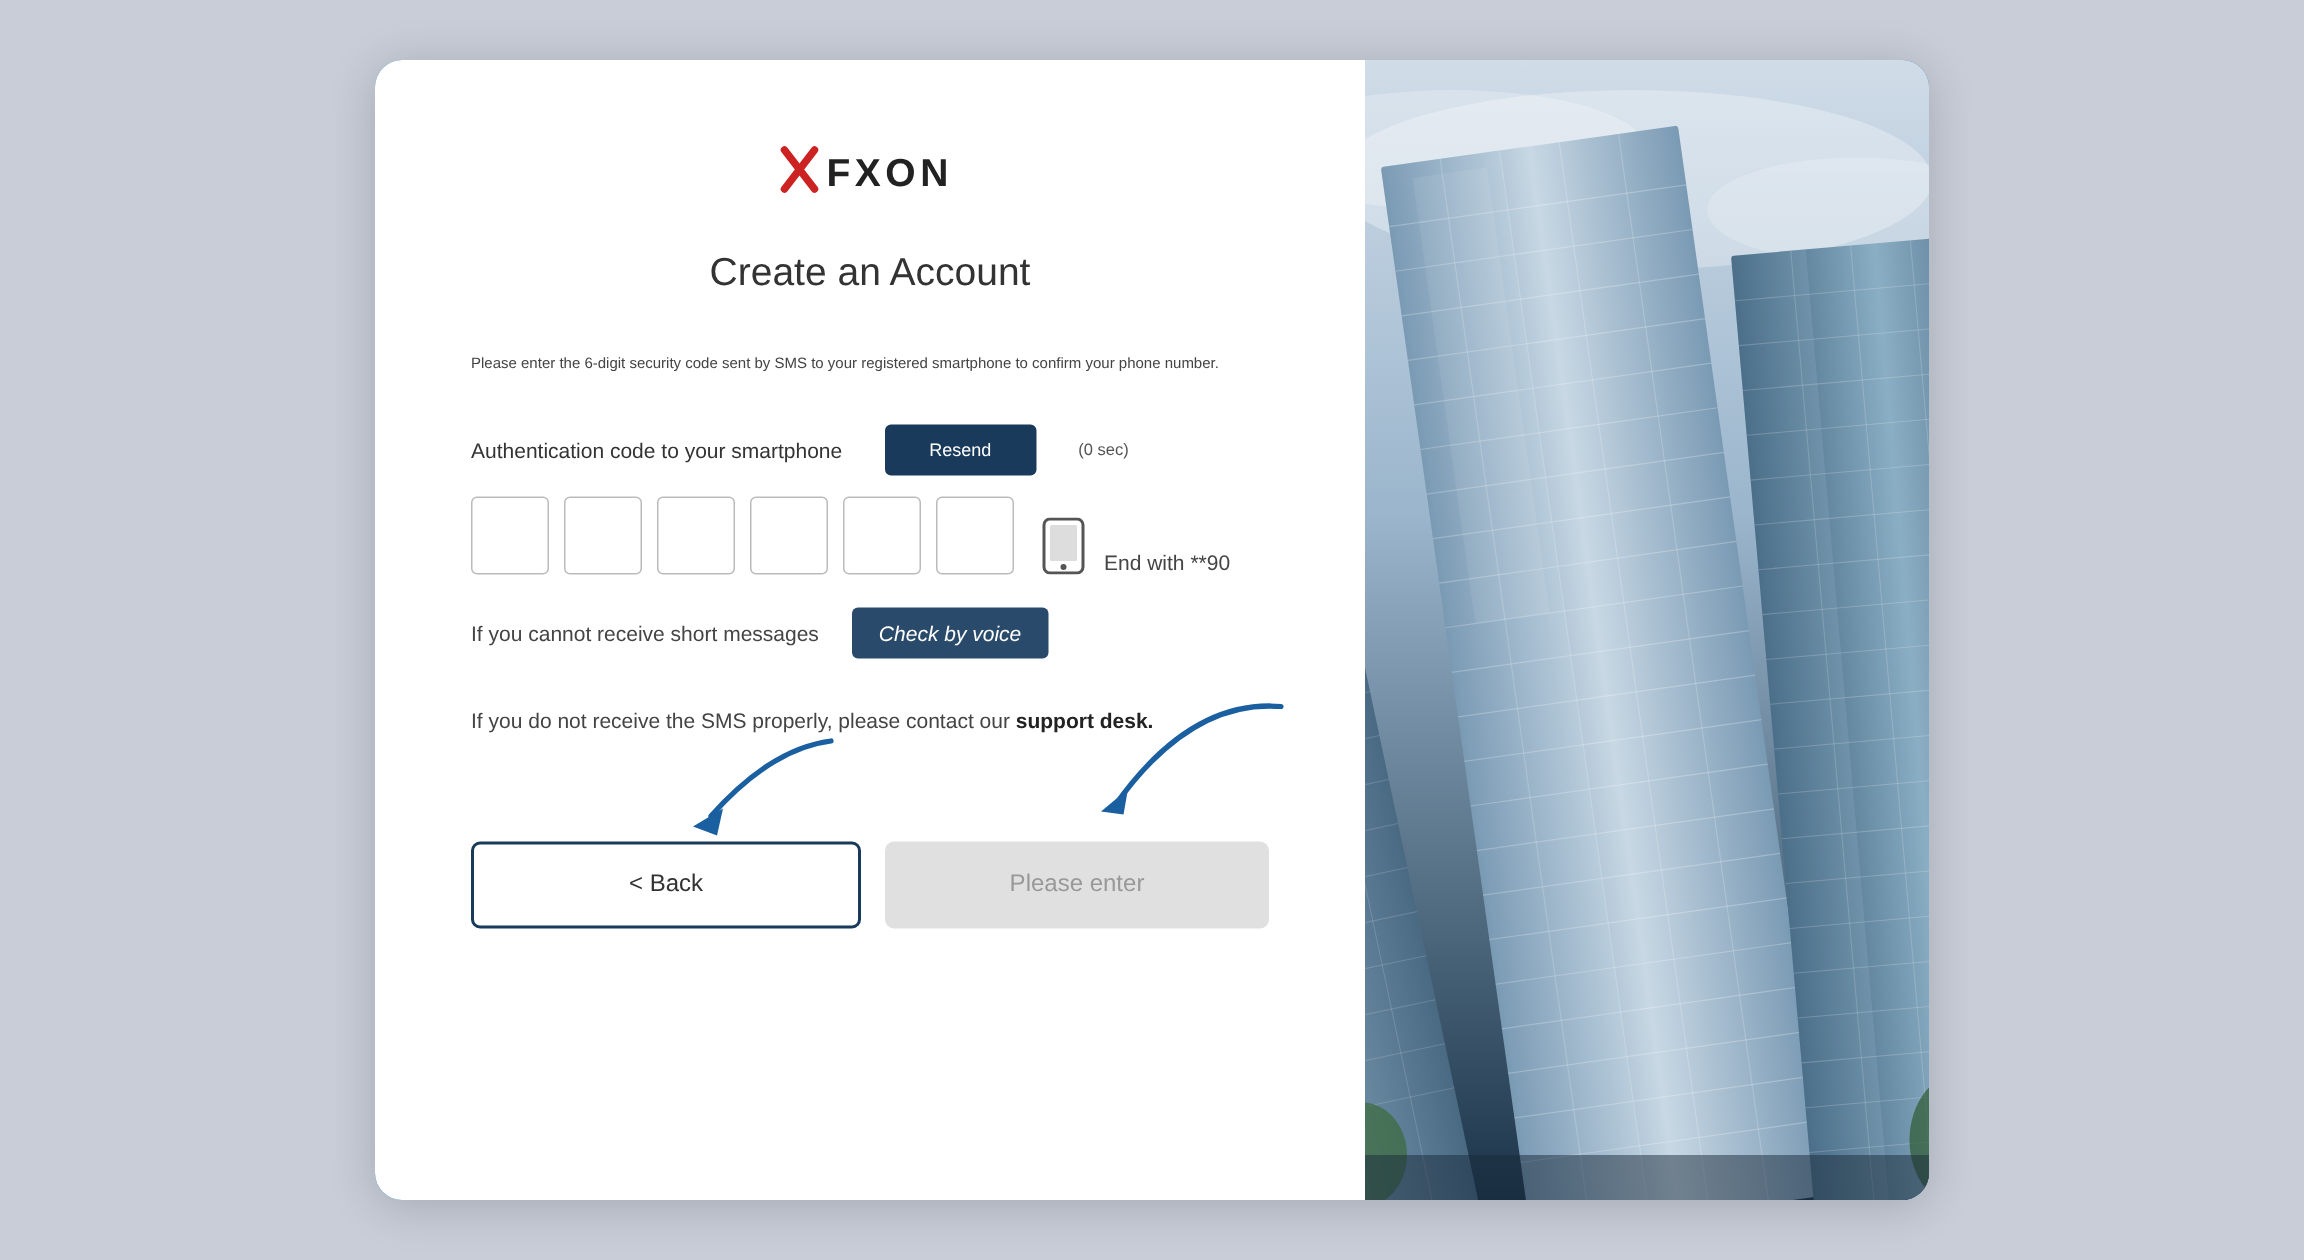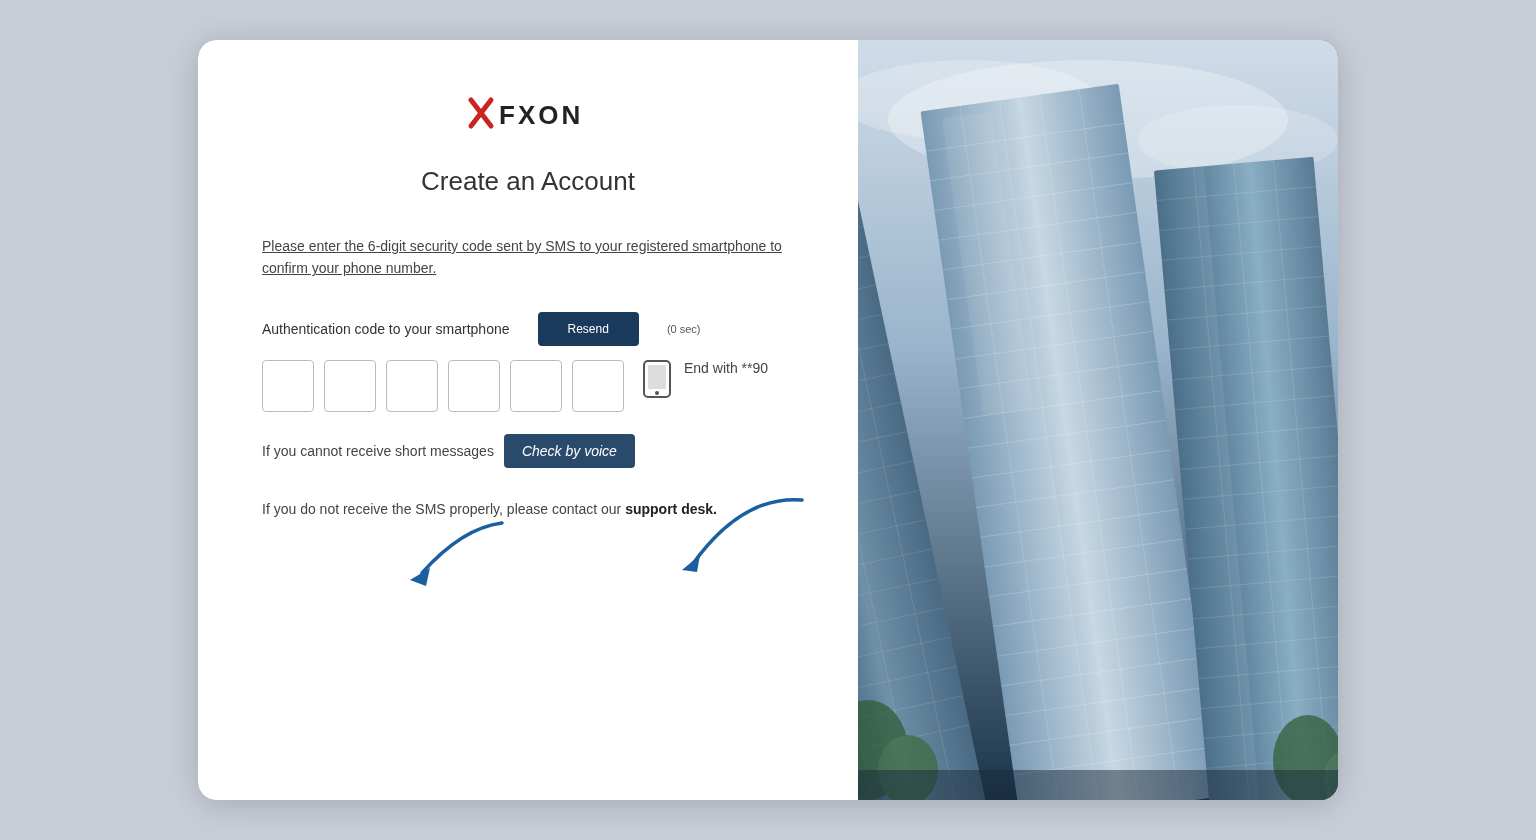--- a/index.html
+++ b/index.html
@@ -9,21 +9,21 @@
       height: 840px;
       background: #c8cdd8;
       display: flex;
       align-items: center;
       justify-content: center;
       font-family: Arial, sans-serif;
       overflow: hidden;
     }
 
     .outer-wrapper {
-      width: 1140px;
+      width: 1036px;
       height: 760px;
       border-radius: 18px;
       overflow: hidden;
       display: flex;
       box-shadow: 0 4px 32px rgba(0,0,0,0.18);
       background: #0369a1;
     }
 
     
     .left-panel {
@@ -51,31 +51,30 @@
     .page-title {
       width: 100%;
       text-align: center;
       font-size: 26px;
       font-weight: 400;
       color: #333;
       margin-bottom: 38px;
     }
 
     .description {
-      font-size: 14px;
+      font-size: 10px;
       color: #444;
       line-height: 1.6;
       margin-bottom: 32px;
       max-width: 520px;
-      text-decoration: underline;
     }
 
     .code-row {
       display: flex;
-      align-items: flex-start;
+      align-items: flex-end;
       gap: 10px;
       margin-bottom: 6px;
       position: relative;
     }
 
     .code-box {
       width: 52px;
       height: 52px;
       border: 1.5px solid #bbb;
       border-radius: 4px;
@@ -93,21 +92,21 @@
       border-radius: 4px;
       padding: 8px 28px;
       font-size: 12px;
       cursor: pointer;
       white-space: nowrap;
     }
 
     .voice-row {
       display: flex;
       align-items: center;
-      gap: 10px;
+      gap: 22px;
       margin-bottom: 30px;
     }
 
     .check-voice-btn {
       background: #2a4a6b;
       color: #fff;
       border: none;
       border-radius: 4px;
       padding: 9px 18px;
       font-size: 14px;
@@ -243,20 +242,24 @@
 
       <svg width="320" height="90" viewBox="0 0 320 90" style="position:absolute; top:20px; left:0; pointer-events:none;">
         <path d="M 240 5 Q 200 10, 160 55" stroke="#1a5fa0" stroke-width="3.5" fill="none" stroke-linecap="round"></path>
         <polygon points="148,62 168,50 164,68" fill="#1a5fa0"></polygon>
       </svg>
       <p class="support-note">
         <span>If you do not receive the SMS properly, please contact our</span> <strong style="cursor:pointer;">support desk.</strong>
       </p>
     </div>
 
+    <div class="button-row">
+      <button class="back-btn">&lt; Back</button>
+      <button class="submit-btn" disabled="">Please enter</button>
+    </div>
 
   </div>
 
   <div class="right-panel">
     <svg class="building-scene" viewBox="0 0 620 760" xmlns="http://www.w3.org/2000/svg" preserveAspectRatio="xMidYMid slice">
 
       <defs>
         <linearGradient id="skyGrad" x1="0" y1="0" x2="0" y2="1">
           <stop offset="0%" stop-color="#d0dce8"></stop>
           <stop offset="40%" stop-color="#9ab5cc"></stop>

